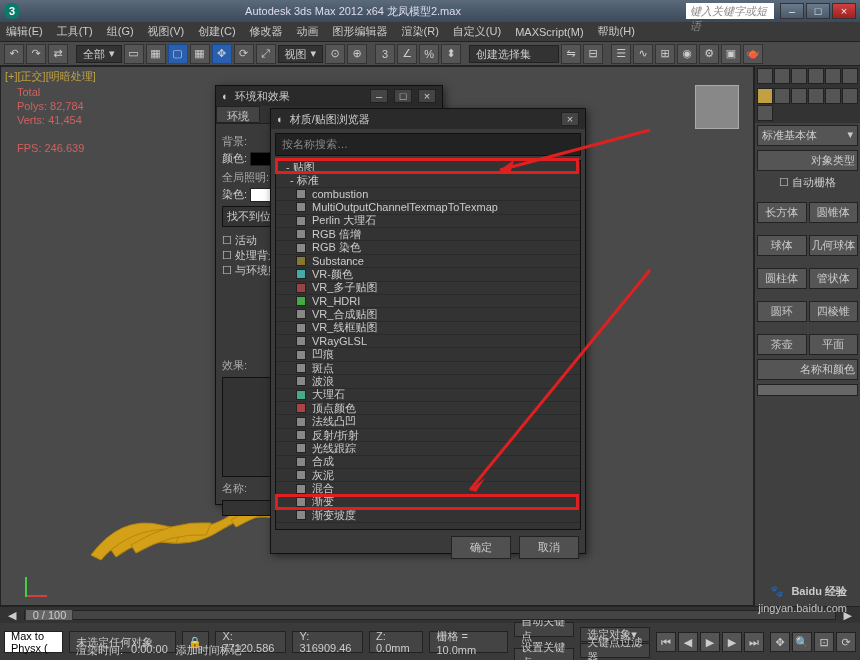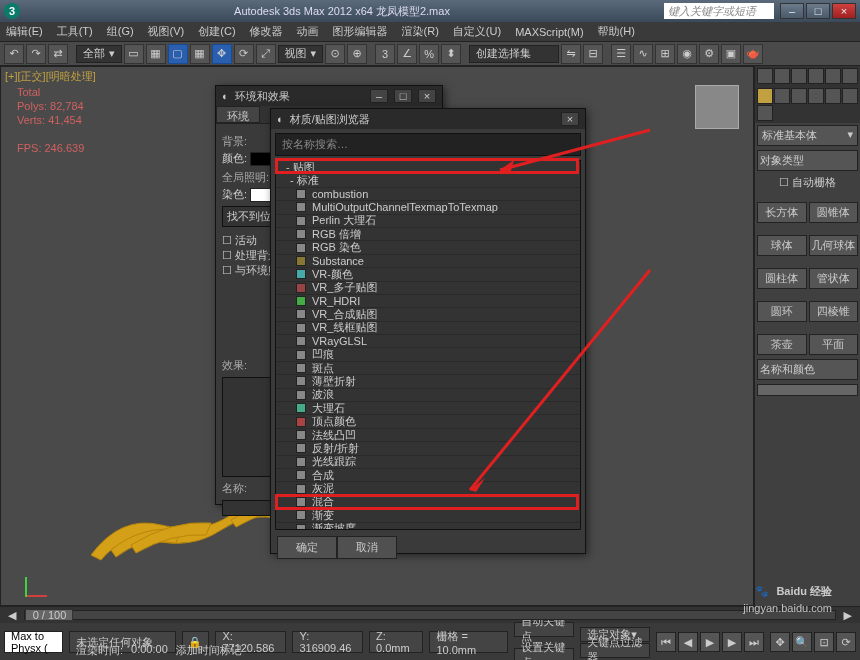--- a/index.html
+++ b/index.html
@@ -1,45 +1,45 @@
 <!DOCTYPE html>
 <html><head>
 <meta charset="utf-8">
 <style>
 *{margin:0;padding:0;box-sizing:border-box;font-family:"Microsoft YaHei",SimSun,sans-serif;font-size:11px;color:#ccc;user-select:none}
 body{width:860px;height:660px;background:#4a4a4a;overflow:hidden;position:relative}
 .titlebar{height:22px;background:linear-gradient(#5a6a7a,#3a4a5a);display:flex;align-items:center;padding:0 4px;gap:6px}
 .app-logo{width:16px;height:16px;background:#0a7a6a;border-radius:50%;display:flex;align-items:center;justify-content:center;color:#fff;font-weight:bold}
 .title-text{flex:1;text-align:center;color:#dde}
-.search-box{background:#fff;color:#888;padding:1px 4px;width:110px;height:16px;font-style:italic}
+.search-box{background:#fff;color:#888;padding:1px 4px;width:88px;height:16px;font-style:italic}
 .win-btns{display:flex;gap:2px}
 .win-btn{width:24px;height:16px;background:linear-gradient(#6a7a8a,#4a5a6a);border:1px solid #333;display:flex;align-items:center;justify-content:center;color:#eee}
 .win-x{background:linear-gradient(#d04040,#a02020)}
 .menubar{height:20px;background:#3a3a3a;border-bottom:1px solid #222;display:flex;align-items:center;padding:0 6px;gap:14px}
 .menubar span{color:#ccc}
 .toolbar{height:24px;background:#4a4a4a;border-bottom:1px solid #222;display:flex;align-items:center;padding:0 4px;gap:2px}
 .tb{width:20px;height:20px;background:#555;border:1px solid #333;display:flex;align-items:center;justify-content:center}
 .tb.sel{background:#2a5fb0;border-color:#1a4a90}
 .tb-sep{width:4px}
-.tb-combo{background:#333;border:1px solid #222;padding:1px 6px;height:18px;display:flex;align-items:center;gap:4px}
+.tb-combo{background:#333;border:1px solid #222;padding:1px 6px;height:18px;display:flex;align-items:flex-start;gap:4px}
 .main{position:absolute;top:66px;left:0;right:0;bottom:54px;display:flex}
 .viewport{flex:1;background:#4a4a4a;position:relative;border:1px solid #222}
 .vp-label{position:absolute;top:2px;left:4px;color:#c0a040}
 .vp-stats{position:absolute;top:18px;left:16px;color:#d06060;line-height:14px;white-space:pre}
 .vp-cube{position:absolute;top:18px;right:14px;width:44px;height:44px;background:#888;border:1px solid #aaa}
 .vp-axis{position:absolute;bottom:8px;left:8px;width:36px;height:36px}
 .vp-axis .x{position:absolute;bottom:0;left:18px;width:20px;height:2px;background:#d04040}
 .vp-axis .y{position:absolute;bottom:0;left:16px;width:2px;height:20px;background:#40d040}
 .vp-model{position:absolute;bottom:30px;left:80px;width:240px;height:110px;pointer-events:none}
 .right-panel{width:106px;background:#404040;border-left:1px solid #222;display:flex;flex-direction:column}
 .rp-tabs{display:flex;flex-wrap:wrap;gap:1px;padding:2px;background:#333}
 .rp-tab{width:16px;height:16px;background:#555;border:1px solid #222}
 .rp-tab.sel{background:#c0a040}
 .rp-combo{margin:2px;background:#555;border:1px solid #222;padding:2px 4px;display:flex;justify-content:space-between}
-.rp-hdr{background:#555;border:1px solid #222;margin:2px;padding:2px;text-align:left}
+.rp-hdr{background:#555;border:1px solid #222;margin:2px;padding:2px;text-align:right}
 .rp-body{padding:2px;display:flex;flex-direction:column;gap:12px}
 .rp-row{display:flex;gap:2px}
 .rp-btn{flex:1;background:#555;border:1px solid #222;padding:2px 0;text-align:center}
 .rp-swatch{height:12px;background:#666;border:1px solid #222;margin:2px}
 .dlg{position:absolute;background:#3a3a3a;border:1px solid #111;box-shadow:2px 2px 8px rgba(0,0,0,.5)}
 .dlg-env{top:85px;left:215px;width:228px;height:420px}
 .dlg-title{height:20px;background:#2a2a2a;display:flex;align-items:center;padding:0 6px;gap:6px}
 .dlg-title .t{flex:1}
 .dlg-title .btn{width:18px;height:14px;background:#444;border:1px solid #222;text-align:center;line-height:12px}
 .dlg-tabs{height:18px;display:flex;background:#333;border-bottom:1px solid #222}
@@ -48,33 +48,33 @@
 .dlg-lbl{color:#aaa;margin:4px 0 2px}
 .dlg-swatch{width:50px;height:14px;background:#000;border:1px solid #222;display:inline-block;vertical-align:middle}
 .dlg-input{background:#333;border:1px solid #111;padding:2px 4px;margin-top:4px}
 .dlg-list{background:#333;border:1px solid #111;height:100px;margin-top:4px}
 .dlg-browser{top:108px;left:270px;width:316px;height:446px}
 .db-search{background:#222;border:1px solid #111;margin:4px;padding:3px 6px;color:#888}
 .db-tree{background:#333;border:1px solid #111;margin:0 4px;height:370px;overflow:hidden}
 .db-item{padding:1px 6px 1px 20px;display:flex;align-items:center;gap:6px;border-bottom:1px solid #2a2a2a;height:13.4px}
 .db-item.l1{padding-left:10px}
 .db-item .sw{width:10px;height:10px;background:#666;border:1px solid #222;flex:none}
-.db-btns{display:flex;padding:6px}
+.db-btns{display:flex;justify-content:flex-end;gap:8px;padding:6px}
 .db-btn{background:#505050;border:1px solid #222;padding:3px 18px}
 .redbox{position:absolute;border:3px solid #e02020;pointer-events:none}
 .redarrow{position:absolute;pointer-events:none}
 .bottom{position:absolute;left:0;right:0;bottom:0;height:54px;background:#3a3a3a;border-top:1px solid #222}
 .timeline{height:16px;background:#333;display:flex;align-items:center;padding:0 8px;gap:8px}
 .timeline .track{flex:1;height:10px;background:#444;border:1px solid #222;position:relative}
 .timeline .knob{position:absolute;left:0;top:-2px;width:48px;height:12px;background:#666;border:1px solid #333;text-align:center;line-height:10px}
 .statusbar{height:38px;display:flex;align-items:center;padding:0 4px;gap:6px}
 .sb-box{background:#444;border:1px solid #222;padding:2px 6px;height:22px;display:flex;align-items:center}
 .sb-play{display:flex;gap:2px}
 .sb-play .p{width:20px;height:20px;background:#555;border:1px solid #222;display:flex;align-items:center;justify-content:center}
-.watermark{position:absolute;right:28px;bottom:46px;pointer-events:none;text-align:right}
+.watermark{position:absolute;right:13px;bottom:46px;pointer-events:none;text-align:right}
 .watermark .logo{font-size:28px;color:rgba(255,255,255,.85);font-weight:bold}
 .watermark .url{font-size:11px;color:rgba(255,255,255,.7)}
 </style>
 </head>
 <body>
 
 <div class="titlebar">
   <div class="app-logo">3</div>
   <span class="title-text">Autodesk 3ds Max 2012 x64     龙凤模型2.max</span>
   <div class="search-box">键入关键字或短语</div>
@@ -310,24 +310,20 @@
         <div class="db-item">
           <span class="sw" style="background: rgb(136, 136, 136);"></span>
           <span>凹痕</span>
         </div>
         <div class="db-item">
           <span class="sw" style="background: rgb(136, 136, 136);"></span>
           <span>斑点</span>
         </div>
         <div class="db-item">
           <span class="sw" style="background: rgb(136, 136, 136);"></span>
-          <span>薄壁折射</span>
-        </div>
-        <div class="db-item">
-          <span class="sw" style="background: rgb(136, 136, 136);"></span>
           <span>波浪</span>
         </div>
         <div class="db-item">
           <span class="sw" style="background: rgb(68, 170, 136);"></span>
           <span>大理石</span>
         </div>
         <div class="db-item">
           <span class="sw" style="background: rgb(170, 68, 68);"></span>
           <span>顶点颜色</span>
         </div>

